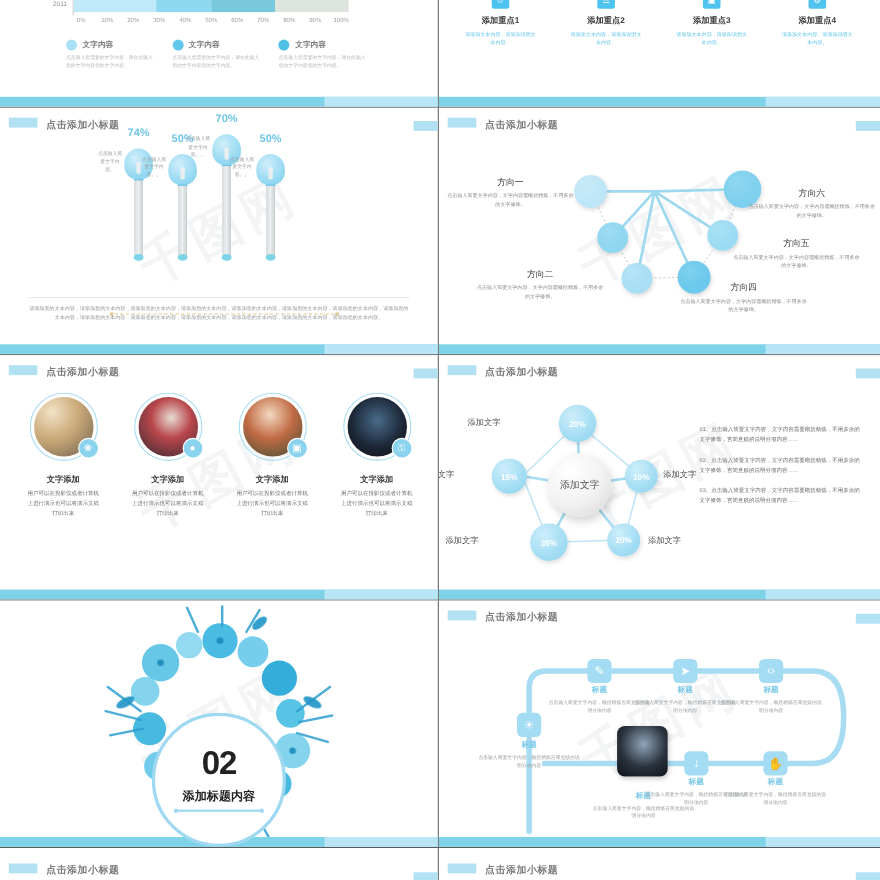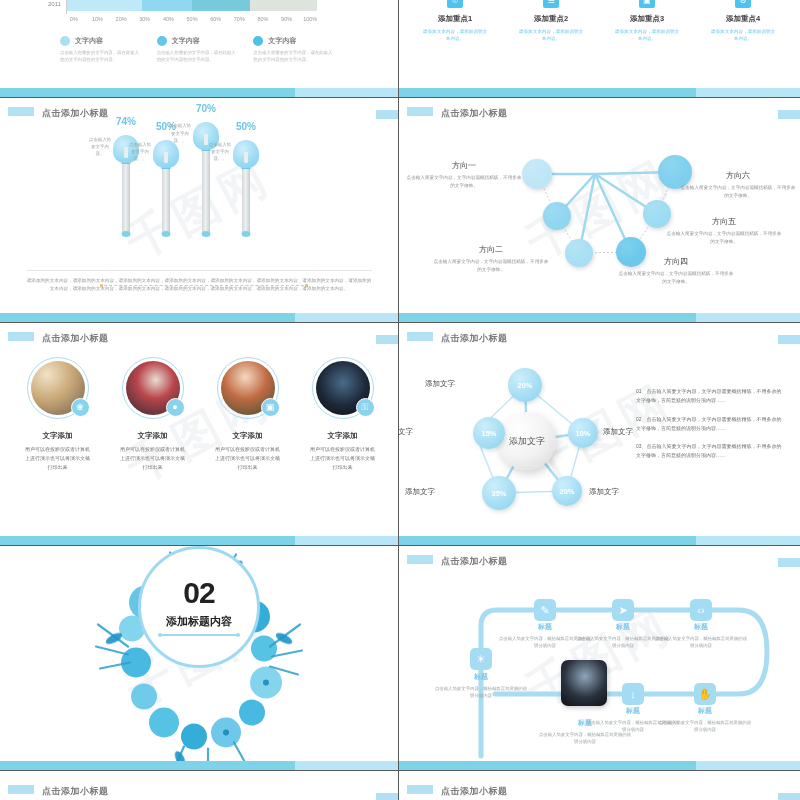--- a/index.html
+++ b/index.html
@@ -153,21 +153,21 @@
     position: absolute; right: 16px; top: 32px; width: 148px; height: 22px;
     background: linear-gradient(180deg,#f4f4f4,#e4e4e4);
     box-shadow: 1px 2px 5px rgba(0,0,0,.14);
     display: flex; align-items: center; justify-content: center;
     font-size: 8px; font-weight: bold; color: #67c4e8;
   }
   .s32 .rlist { position: absolute; right: 16px; top: 64px; width: 148px; }
   .s32 .rlist p { font-size: 5px; color: #6b6b6b; line-height: 1.85; margin-bottom: 9px; }
 
   
-  .s41 .cover { position: absolute; inset: 0; display: flex; align-items: flex-start; justify-content: center; }
+  .s41 .cover { position: absolute; inset: 0; display: flex; align-items: flex-end; justify-content: center; }
   .s41 .fl { position: absolute; left: 50%; top: 50%; transform: translate(-50%,-50%); }
   .s41 .ring2 {
     width: 122px; height: 122px; border-radius: 50%;
     border: 3px solid #9fd9f1; background: #fff;
     display: flex; flex-direction: column; align-items: center; justify-content: center;
     position: relative; z-index: 3;
   }
   .s41 .num { font-size: 30px; font-weight: bold; color: #222; line-height: 1; letter-spacing: -1px; }
   .s41 .ct { margin-top: 6px; font-size: 11px; font-weight: bold; color: #222; }
   .s41 .ul { margin-top: 5px; width: 76px; height: 2px; background: #9fd9f1; position: relative; }
@@ -449,21 +449,21 @@
         </svg>
         <div class="hub2" style="left: 99px; top: 89px;">添加文字</div>
         <div class="pnode" style="left: 109px; top: 45px; width: 34px; height: 34px;">20%</div>
         <div class="ptext" style="top: 56px; right: 345px;">添加文字</div>
         <div class="pnode" style="left: 169px; top: 95px; width: 30px; height: 30px;">10%</div>
         <div class="ptext" style="left: 204px; top: 104px;">添加文字</div>
         <div class="pnode" style="left: 153px; top: 153px; width: 30px; height: 30px;">20%</div>
         <div class="ptext" style="left: 190px; top: 164px;">添加文字</div>
         <div class="pnode" style="left: 83px; top: 153px; width: 34px; height: 34px;">35%</div>
         <div class="ptext" style="top: 164px; right: 365px;">添加文字</div>
-        <div class="pnode" style="left: 74px; top: 94px; width: 32px; height: 32px;">15%</div>
+        <div class="pnode" style="left: 48px; top: 94px; width: 32px; height: 32px;">15%</div>
         <div class="ptext" style="top: 104px; right: 387px;">添加文字</div>
       </div>
     <div class="rlist" id="j_rl">
         <p>01、点击输入简要文字内容，文字内容需要概括精炼，不用多余的文字修饰，言简意赅的说明分项内容……</p>
         <p>02、点击输入简要文字内容，文字内容需要概括精炼，不用多余的文字修饰，言简意赅的说明分项内容……</p>
         <p>03、点击输入简要文字内容，文字内容需要概括精炼，不用多余的文字修饰，言简意赅的说明分项内容……</p>
       </div>
     <div class="footbar">
         <span class="lite"></span>
       </div>

